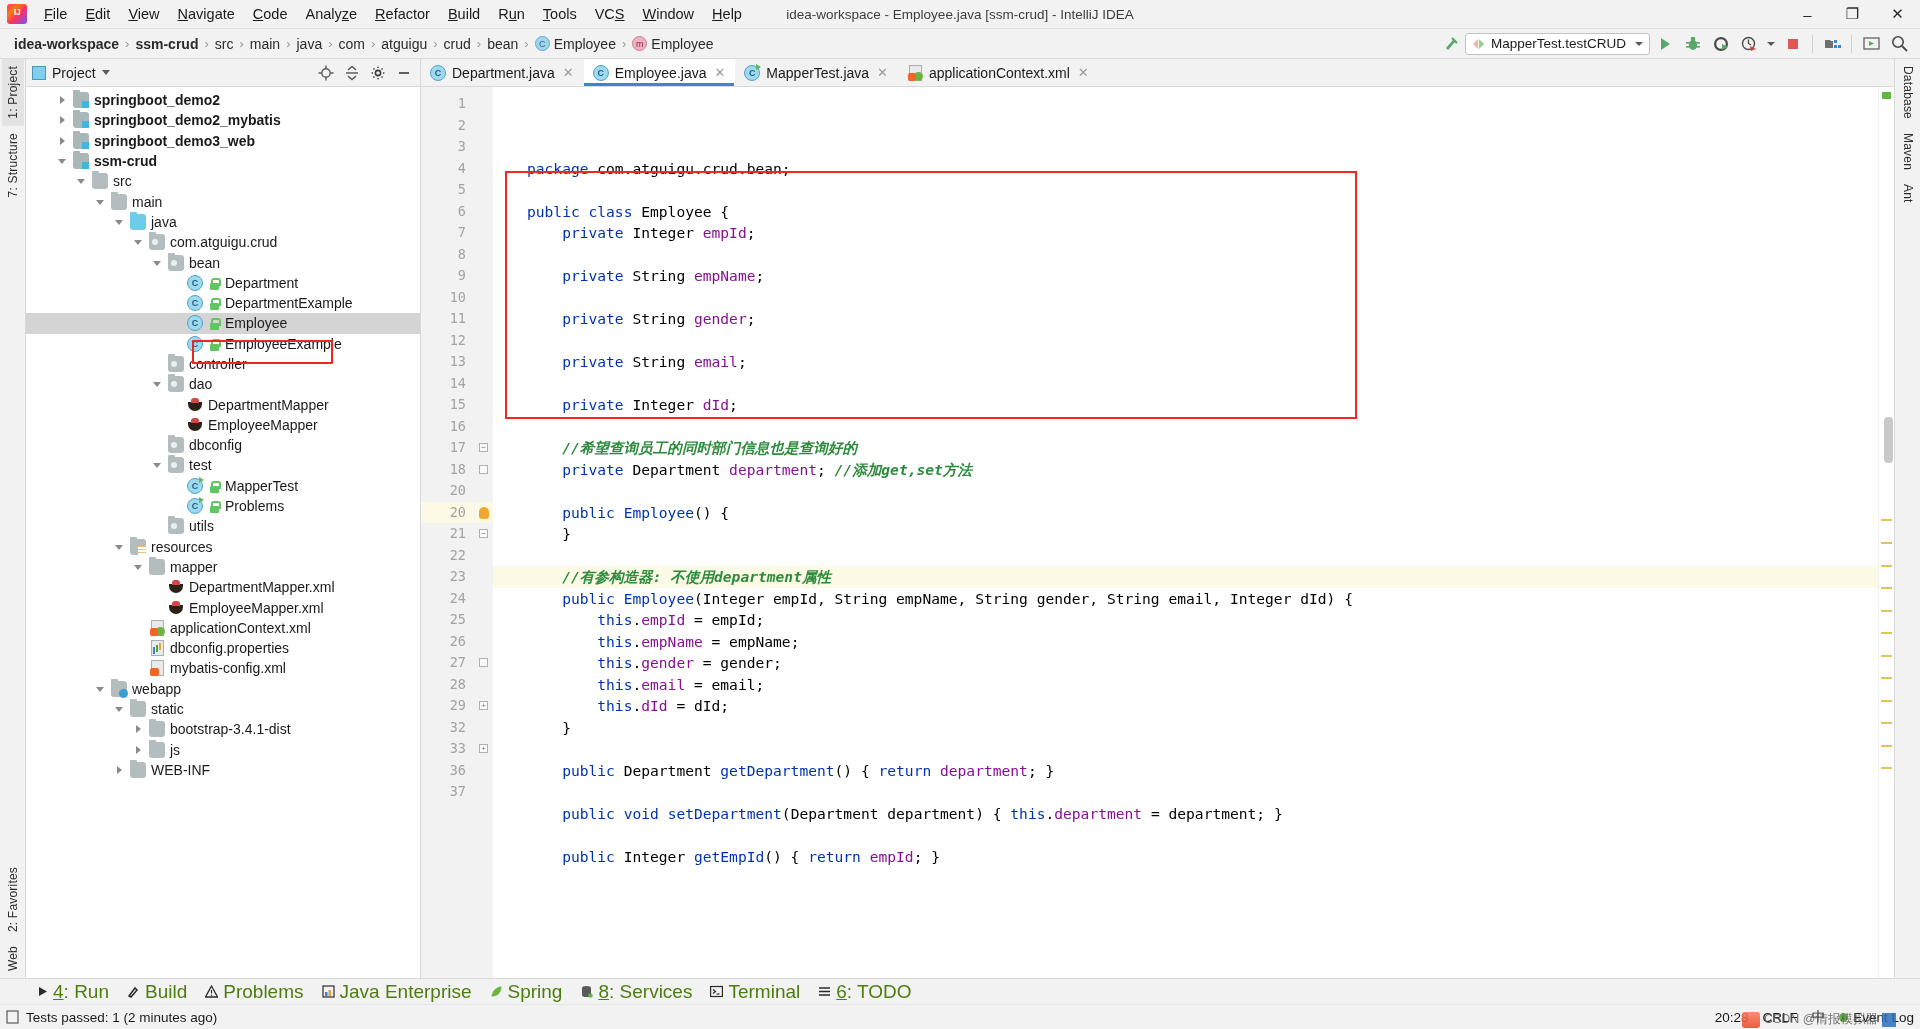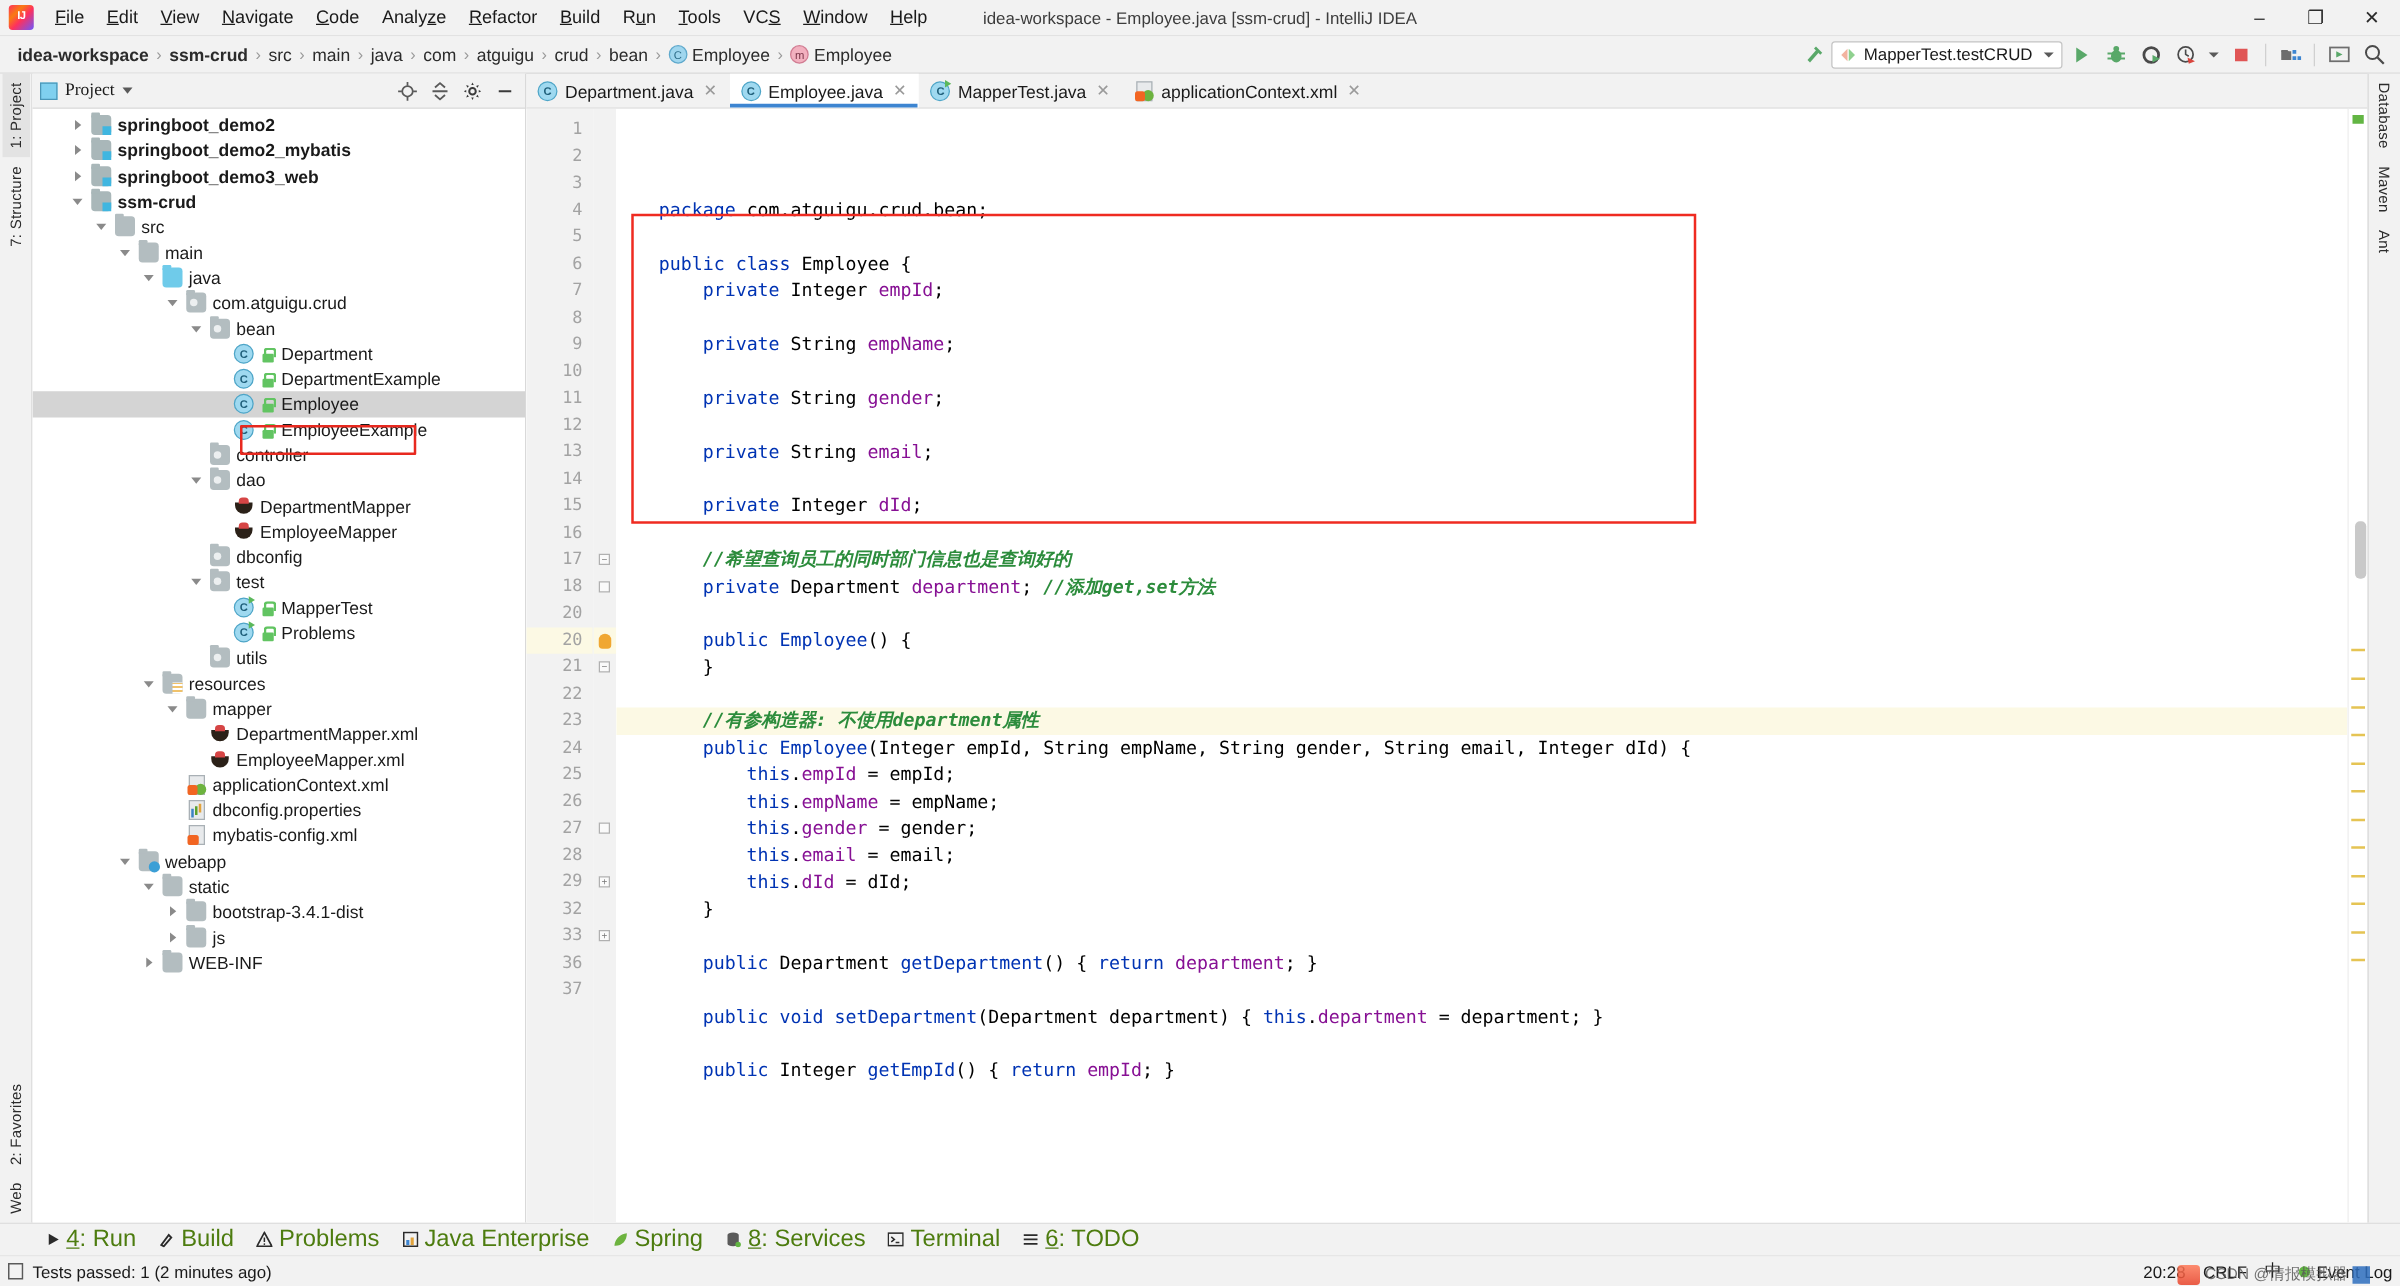--- a/index.html
+++ b/index.html
@@ -90,21 +90,21 @@
   .railspacer{ flex:1 1 auto; }
 
   
   .project{
     width:395px; flex:0 0 395px; background:#fff;
     display:flex; flex-direction:column; border-right:1px solid #d9d9d9;
     min-height:0; position:relative;
   }
   .proj-header{
     height:28px; display:flex; align-items:center; padding:0 6px;
-    background:#f2f2f2; border-bottom:1px solid #dadada; flex:0 0 28px;font-family:Liberation Serif, serif;
+    background:#f2f2f2; border-bottom:1px solid #dadada; flex:0 0 28px;
   }
   .proj-icon{ width:14px;height:14px;background:#7fd0ef;border:1px solid #4a97b8;margin-right:6px;}
   .proj-title{ font-size:14px; color:#1a1a1a;}
   .proj-caret{ margin-left:6px; width:0;height:0;border-left:4px solid transparent;
                border-right:4px solid transparent;border-top:5px solid #5a5a5a;}
   .proj-actions{ margin-left:auto; display:flex; align-items:center; gap:6px;}
   .pa{ width:20px;height:20px;display:flex;align-items:center;justify-content:center;}
 
   .tree{
     flex:1 1 auto; overflow:hidden; padding-top:3px;

